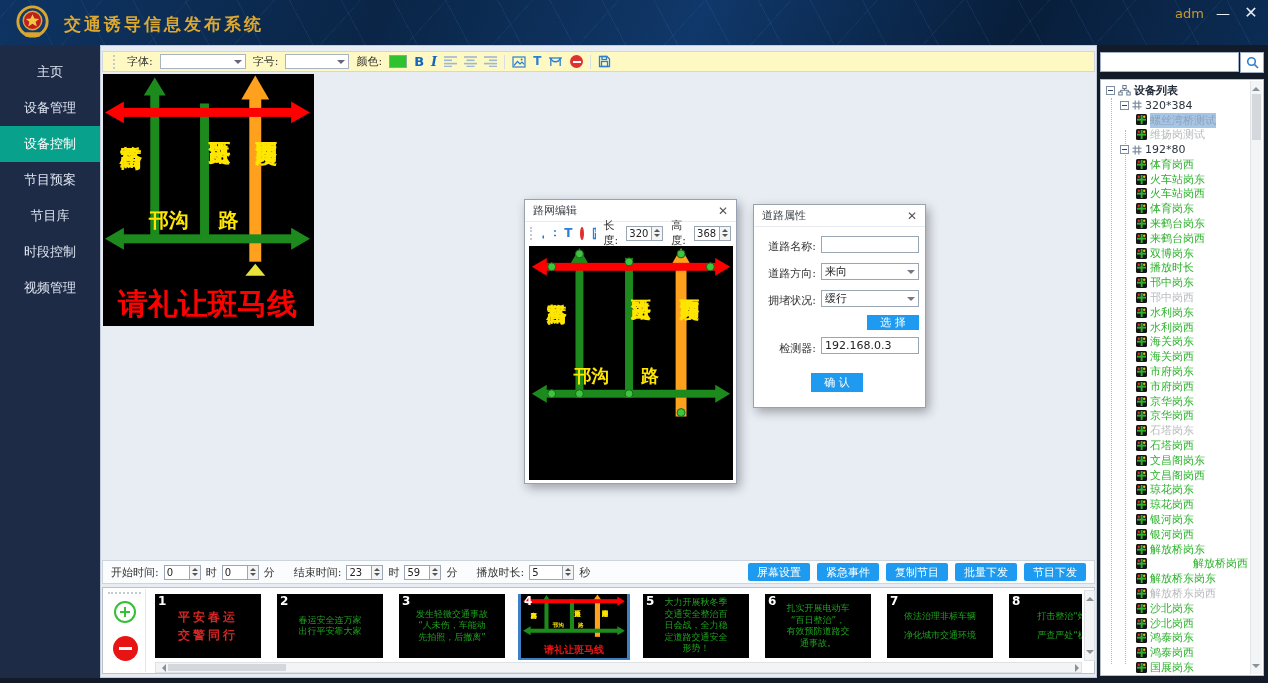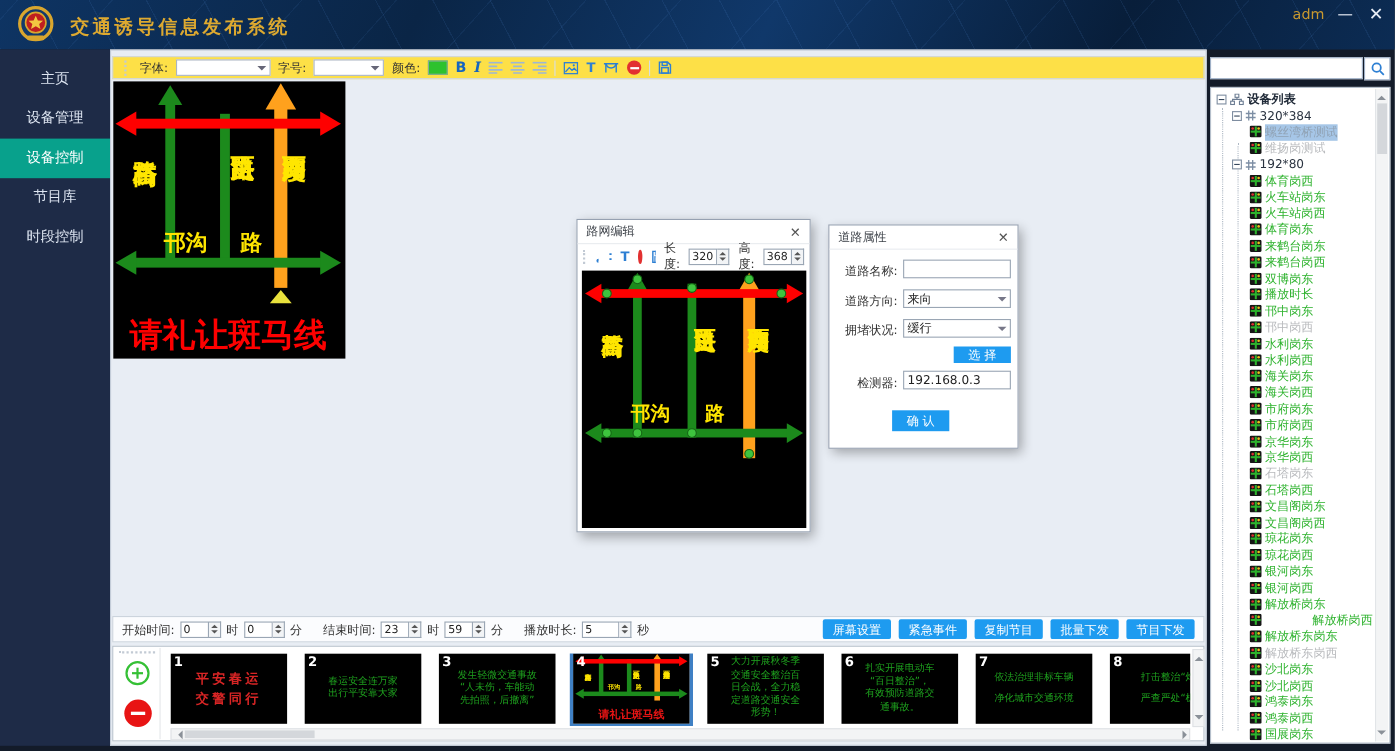--- a/index.html
+++ b/index.html
@@ -21,21 +21,21 @@
   .win-close { right:6px; font-size:16px; }
 
   
   .sidebar { position:absolute; left:0; top:45px; width:100px; height:633px; background:#1e2b47; padding-top:9px; }
   .side-item { height:36px; line-height:36px; text-align:center; color:#dde5f1; font-size:13px; cursor:pointer; }
   .side-item.active { background:#08a18c; color:#ffffff; }
 
   
   .main-area { position:absolute; left:100px; top:45px; width:997px; height:633px; background:#e8edf4; border:1px solid #c3ccd8; }
 
-  .edit-toolbar { position:absolute; left:102px; top:51px; width:993px; height:21px; background:#fde047; border:1px solid #d0d7e0;
+  .edit-toolbar { position:absolute; left:102px; top:51px; width:993px; height:21px; background:#fef9c3; border:1px solid #d0d7e0;
     display:flex; align-items:center; gap:7px; padding:0 6px 0 10px; font-size:11px; color:#333; }
   .edit-toolbar::before { content:""; width:3px; height:14px; border-left:2px dotted #c2cad4; margin-right:2px; }
   .combo { position:relative; width:86px; height:15px; background:#fff; border:1px solid #a9b4c2; }
   .combo.small { width:64px; }
   .combo .chev { position:absolute; right:3px; top:5px; width:0; height:0; border:4px solid transparent; border-top-color:#667; }
   .swatch { width:18px; height:13px; border:1px solid #8a9; }
   .tb-glyph { color:#1565c0; font-weight:bold; font-size:13px; line-height:13px; cursor:pointer; }
   .tb-italic { font-style:italic; font-family:"DejaVu Serif","Liberation Serif",serif; }
   .tb-sep { width:1px; height:14px; background:#d7dde4; }
   .stop-icon { width:13px; height:13px; border-radius:50%; background:#e23030; position:relative; cursor:pointer; }
@@ -138,22 +138,24 @@
   <div class="app-title">交通诱导信息发布系统</div>
   <div class="user-name">adm</div>
   <div class="win-btn win-min">—</div>
   <div class="win-btn win-close">✕</div>
 </header>
 
 <nav class="sidebar">
     <div class="side-item">主页</div>
     <div class="side-item">设备管理</div>
     <div class="side-item active">设备控制</div>
+    <div class="side-item">节目预案</div>
     <div class="side-item">节目库</div>
     <div class="side-item">时段控制</div>
+    <div class="side-item">视频管理</div>
   </nav>
 
 <div class="main-area"></div>
 
 <div class="edit-toolbar">
   <span>字体:</span>
   <span class="combo">
       <i class="chev"></i>
     </span>
   <span>字号:</span>

